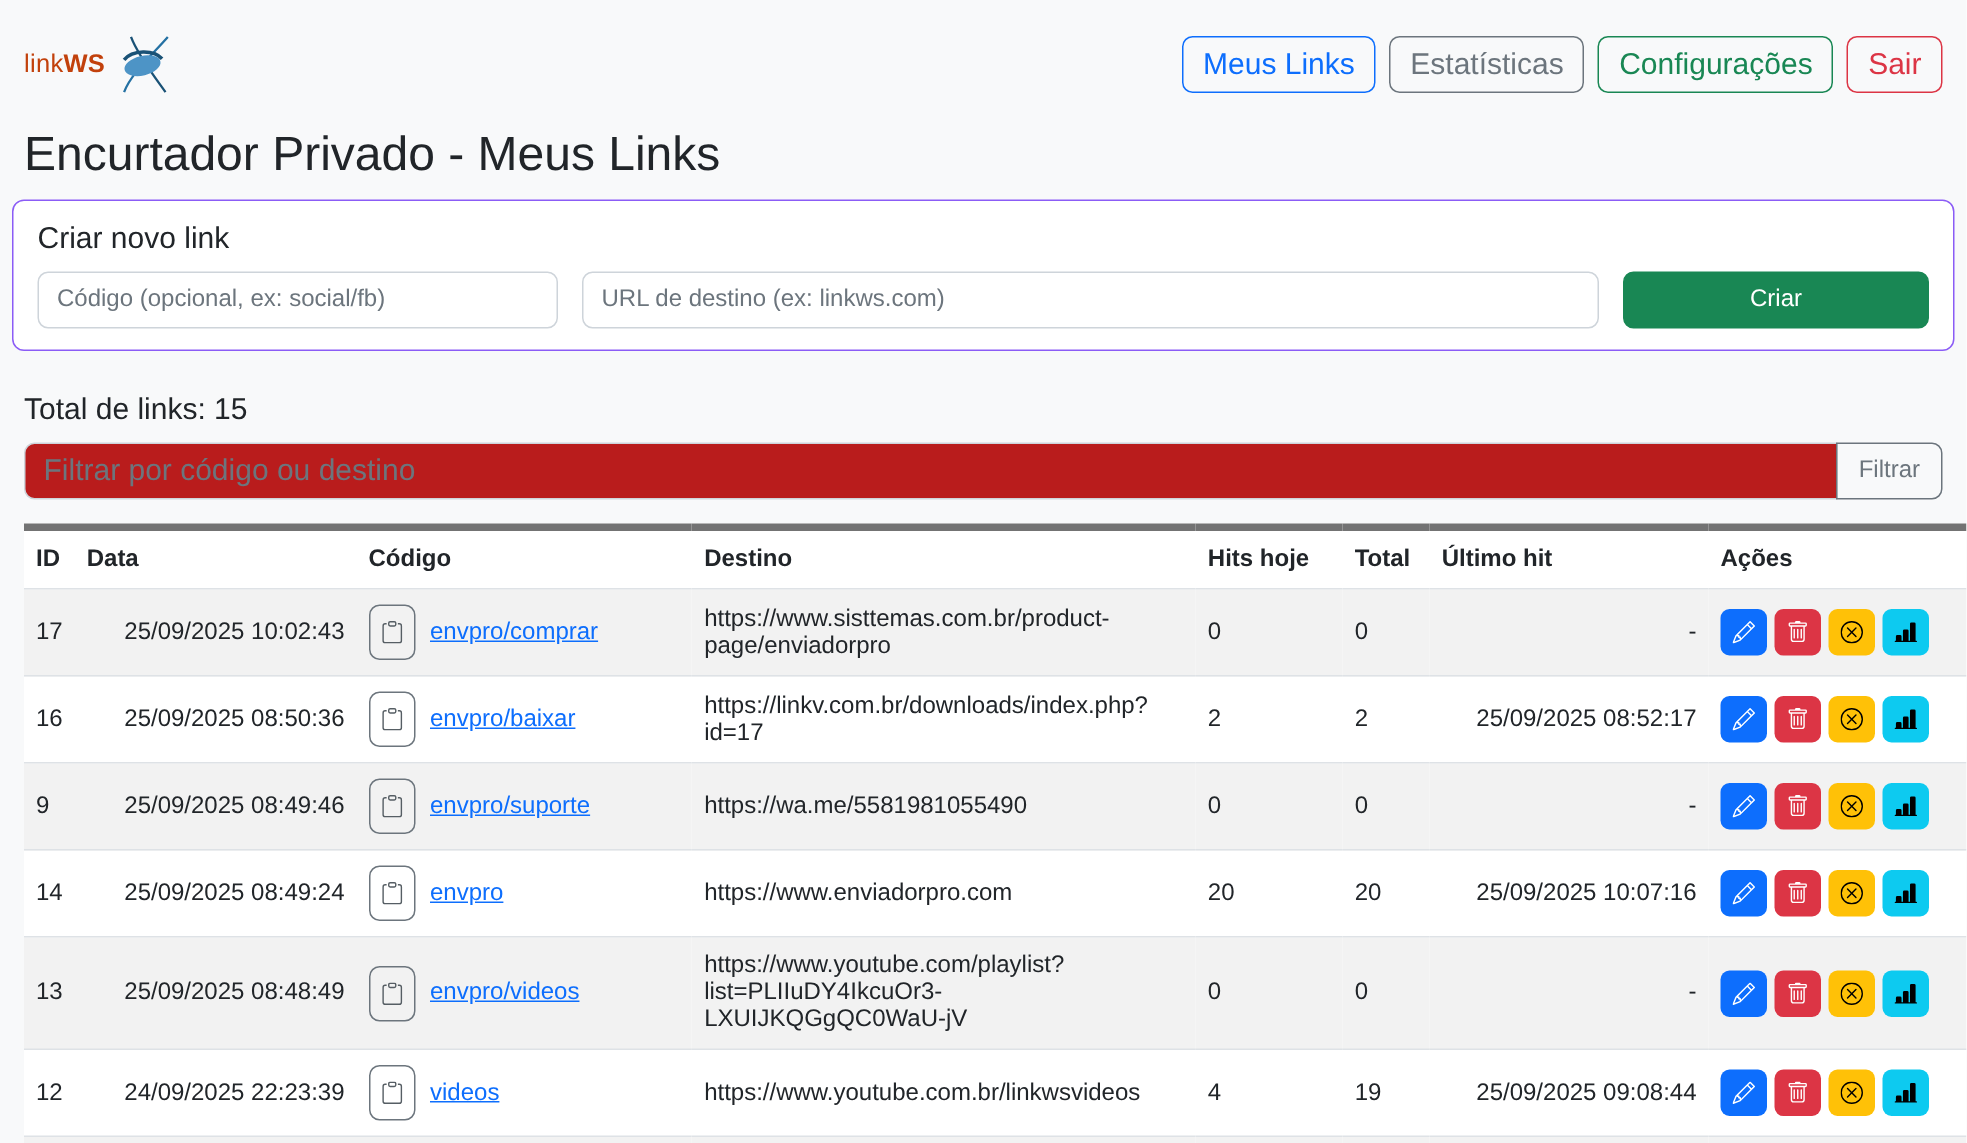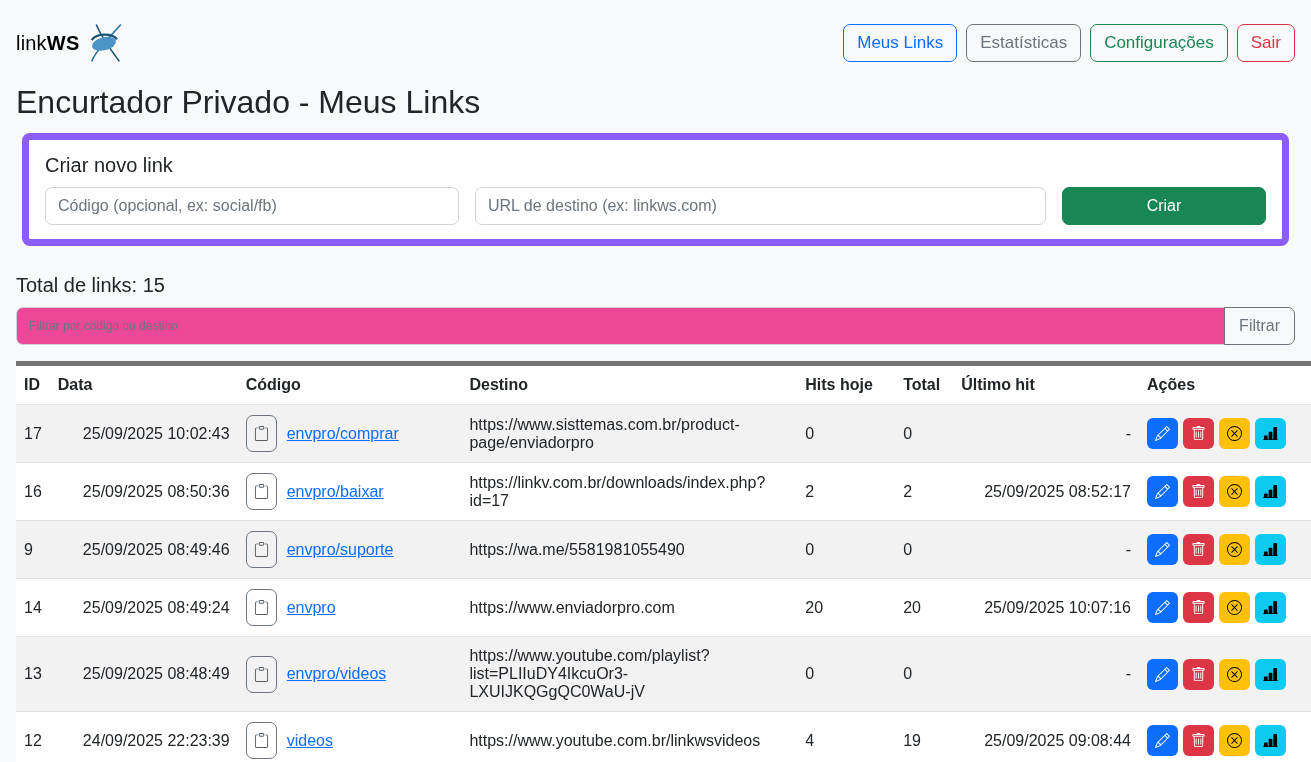--- a/index.html
+++ b/index.html
@@ -7,44 +7,44 @@
   body {
     width:1311px; height:762px; overflow:hidden;
     background:#f8f9fa; color:#212529;
     font-family:"Liberation Sans", sans-serif; font-size:16px;
   }
   .page { padding:8px 8px 0 8px; }
 
   
   .topbar { display:flex; justify-content:space-between; align-items:center; padding:14px 8px 4px 8px; }
   .logo { display:flex; align-items:center; gap:2px; }
-  .logo-text { font-size:20px; color:#000000; letter-spacing:.2px; }
+  .logo-text { font-size:17px; color:#c2410c; letter-spacing:.2px; }
   .logo-text b { font-weight:700; }
   .nav { display:flex; gap:9px; }
-  .btn { border-radius:7px; padding:7px 13px; font-size:17px; background:transparent; cursor:pointer; font-family:inherit; line-height:22px; }
+  .btn { border-radius:7px; padding:7px 13px; font-size:20px; background:transparent; cursor:pointer; font-family:inherit; line-height:22px; }
   .btn-op  { color:#0d6efd; border:1px solid #0d6efd; }
   .btn-os  { color:#6c757d; border:1px solid #6c757d;text-align:right; }
   .btn-osu { color:#198754; border:1px solid #198754; }
   .btn-od  { color:#dc3545; border:1px solid #dc3545; }
 
   h1 { font-size:32px; font-weight:500; margin:16px 8px 12px 8px; }
 
-  .card { background:#fff; border:7px solid #8b5cf6; border-radius:8px; padding:14px 16px 14px 16px; margin:0 14px; }
+  .card { background:#fff; border:1px solid #8b5cf6; border-radius:8px; padding:14px 16px 14px 16px; margin:0 0; }
   .card-title { font-size:20px; font-weight:500; margin:0 0 10px 0; }
   .form-row { display:flex; gap:16px; }
   .input { border:1px solid #ced4da; border-radius:7px; padding:7px 12px; font-size:16px; font-family:inherit; color:#212529; background:#fff; height:38px; }
   .input::placeholder { color:#6c757d; opacity:1; }
-  .input-code { width:414px; }
+  .input-code { width:347px; }
   .input-url  { flex:1; }
   .btn-create { width:204px; height:38px; background:#198754; color:#fff; border:1px solid #198754; border-radius:7px; font-size:16px; cursor:pointer; font-family:inherit; }
 
   .total-heading { font-size:20px; font-weight:500; margin:28px 8px 10px 8px; }
 
   .filter-group { display:flex; margin:0 8px 16px 8px; }
-  .filter-input { flex:1; border:1px solid #ced4da; border-radius:7px 0 0 7px; padding:18px 12px; font-size:12px; font-family:inherit; height:38px; background:#ec4899; }
+  .filter-input { flex:1; border:1px solid #ced4da; border-radius:7px 0 0 7px; padding:18px 12px; font-size:20px; font-family:inherit; height:38px; background:#b91c1c; }
   .filter-input::placeholder { color:#6c757d; opacity:1; }
   .btn-filter { border:1px solid #6c757d; border-radius:0 7px 7px 0; margin-left:-1px; color:#6c757d; background:transparent; padding:7px 14px; font-size:16px; cursor:pointer; font-family:inherit; height:38px; }
 
   table { width:1295px; margin:0 8px; border-collapse:collapse; background:#fff; }
   th, td { text-align:left; vertical-align:middle; padding:10px 8px; border-bottom:1px solid #dee2e6; }
   thead th { border-top:5px solid #737373; font-weight:700; white-space:nowrap; }
   tbody tr:nth-child(odd) { background:#f2f2f2; }
   .col-id{width:32px;} .col-data{width:188px;} .col-codigo{width:224px;}
   .col-dest{width:337px;} .col-hits{width:98px;} .col-total{width:58px;}
   .col-ult{width:186px;} .col-acoes{width:172px;margin-left:15px;}

